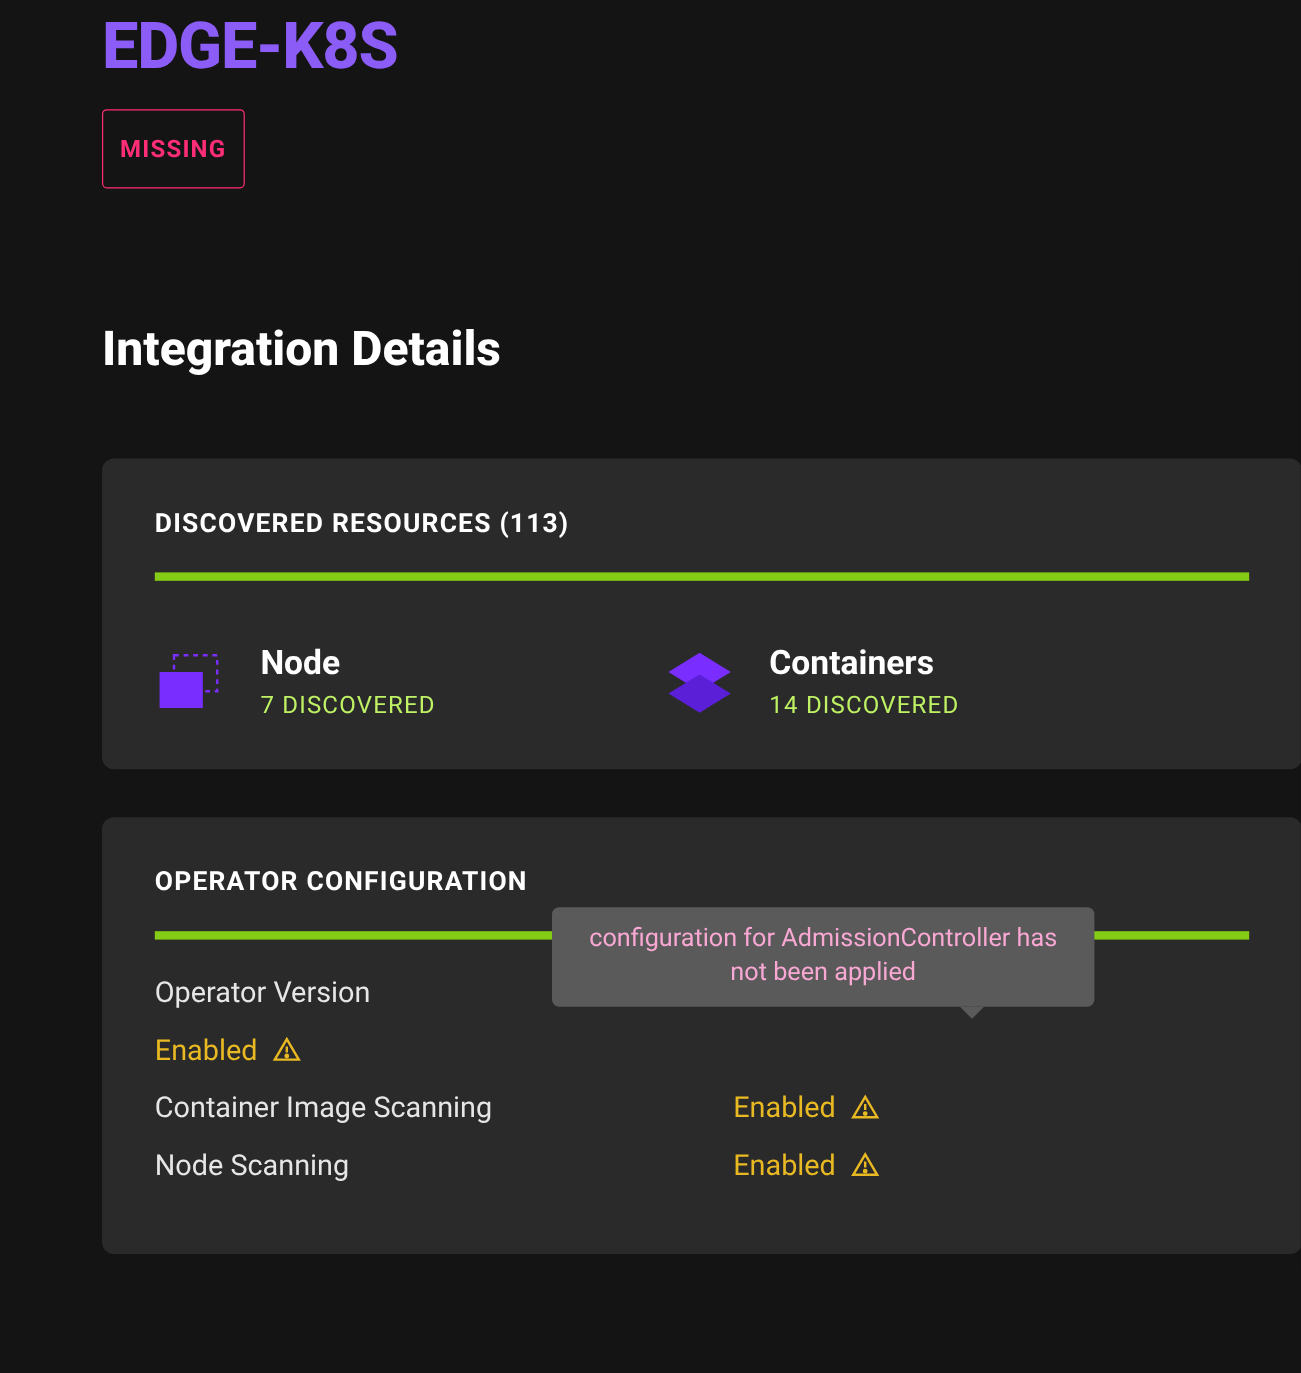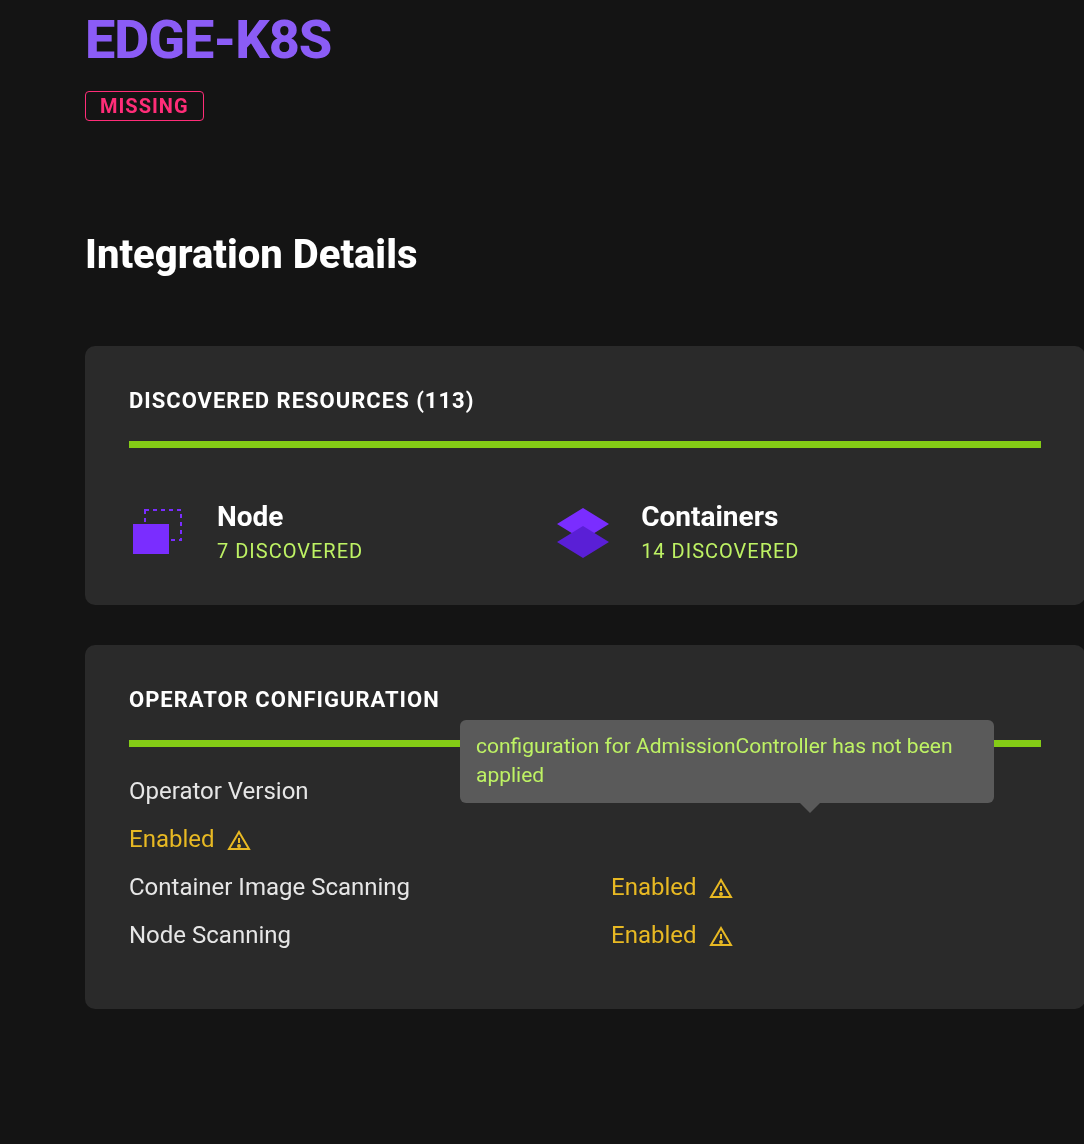--- a/index.html
+++ b/index.html
@@ -16,21 +16,21 @@
   }
   .title {
     font-size: 54px;
     font-weight: 800;
     letter-spacing: -1px;
     color: #8b5cf6;
   }
   .badge {
     display: inline-block;
     margin-top: 20px;
-    padding: 2px 14px;
+    padding: 20px 14px;
     border: 1px solid #ff2d78;
     border-radius: 4px;
     color: #ff2d78;
     font-weight: 700;
     font-size: 20px;
     letter-spacing: 1px;
   }
   .scan-row {
     display: flex;
     align-items: center;
@@ -93,37 +93,38 @@
   }
   .config-label {
     font-size: 24px;
     color: #e6e6e6;
     width: 482px;
     flex-shrink: 0;
   }
   .config-value {
     font-size: 24px;
     display: flex;
-    align-items: flex-end;
+    align-items: center;
     gap: 12px;
   }
   .val-gray { color: #7a7a7a; }
   .val-yellow { color: #e8b923; }
   .warn-icon { display: inline-flex; }
   .tooltip {
     position: absolute;
     top: 75px;
     left: 375px;
-    width: 534px;
+    width: 452px;
     background: #5a5a5a;
-    color: #bef264;
+    color: #f9a8d4;
     font-size: 21px;
     line-height: 1.4;
     padding: 12px 16px;
     border-radius: 6px;
+    text-align: center;
   }
   .tooltip::after {
     content: "";
     position: absolute;
     bottom: -10px;
     left: 340px;
     width: 0; height: 0;
     border-left: 10px solid transparent;
     border-right: 10px solid transparent;
     border-top: 10px solid #5a5a5a;

